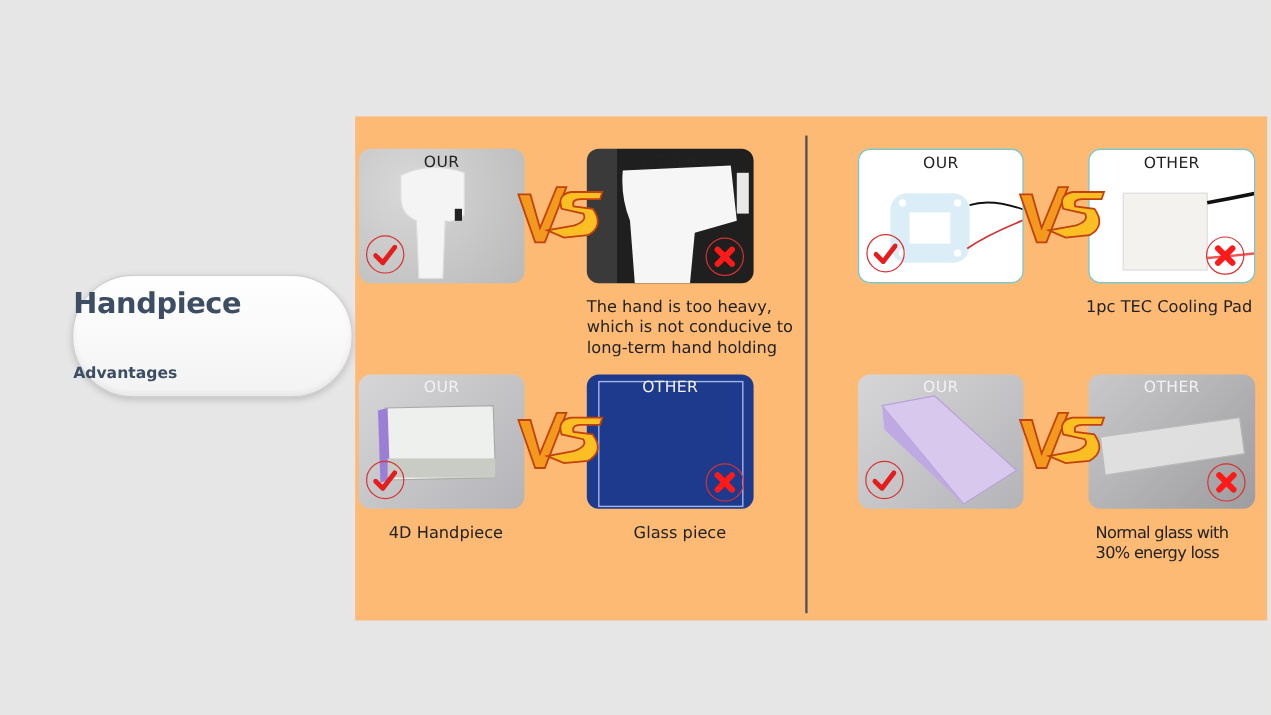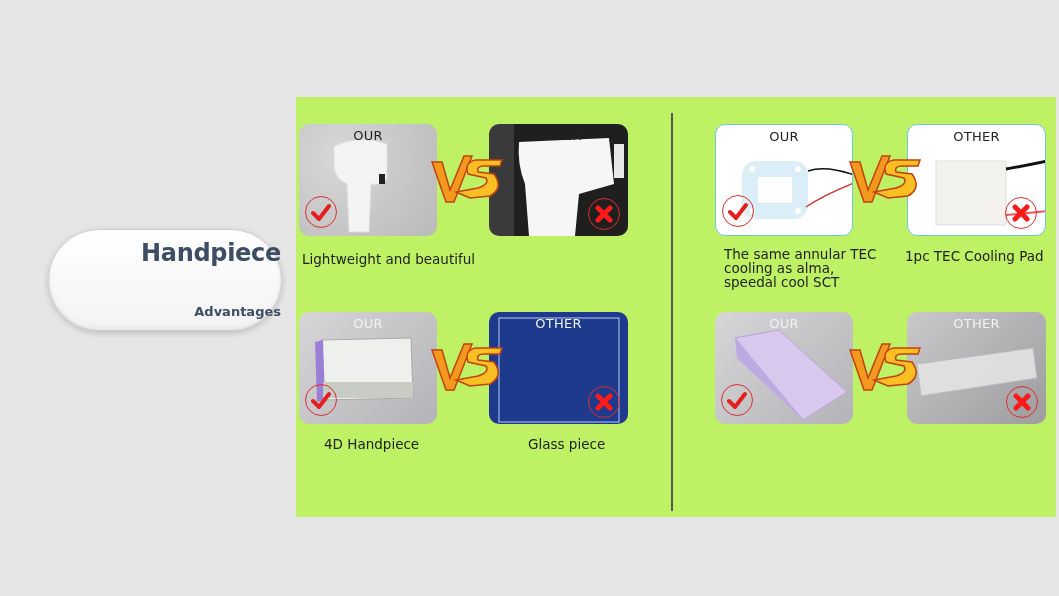--- a/index.html
+++ b/index.html
@@ -1,29 +1,29 @@
 <!DOCTYPE html>
 <html><head>
   <meta charset="utf-8">
   <style>
     * { box-sizing: border-box; margin: 0; padding: 0; }
     html, body { width: 1059px; height: 596px; overflow: hidden; background: #e6e6e6; font-family: "Liberation Sans", "DejaVu Sans", sans-serif; }
     .stage { position: relative; width: 1059px; height: 596px; background: #e6e6e6; }
 
     .pill {
-      position: absolute; left: 48px; top: 229px; width: 234px; height: 102px;
+      position: absolute; left: 60px; top: 229px; width: 234px; height: 102px;
       border-radius: 51px; background: linear-gradient(#ffffff, #f3f3f3);
       border: 1px solid #cfcfcf;
       box-shadow: 0 2px 6px rgba(0,0,0,0.18), inset 0 -2px 5px rgba(0,0,0,0.06);
-      display: flex; flex-direction: column; align-items: flex-end; justify-content: center;
+      display: flex; flex-direction: column; align-items: flex-start; justify-content: center;
     }
     .pill .title { font-family: "DejaVu Sans", sans-serif; font-weight: bold; font-size: 24px; color: #3d4d63; letter-spacing: -0.3px; line-height: 28px; }
     .pill .sub { font-family: "DejaVu Sans", sans-serif; font-weight: bold; font-size: 13px; color: #3d4d63; line-height: 18px; margin-top: 36px; }
 
-    .panel { position: absolute; left: 296px; top: 97px; width: 760px; height: 420px; background: #bef264; }
+    .panel { position: absolute; left: 296px; top: 97px; width: 760px; height: 420px; background: #fdba74; }
     .divider { position: absolute; left: 375px; top: 16px; width: 2px; height: 398px; background: #555; }
     .img {
       position: absolute; border-radius: 10px; overflow: hidden;
     }
     .img .label {
       position: absolute; top: 4px; left: 0; right: 0; text-align: center;
       font-size: 13px; letter-spacing: 0.3px; color: #222; font-family: "DejaVu Sans", sans-serif;
     }
     .img .label.light { color: #f2f2f2; }
     .mark {
@@ -78,21 +78,21 @@
       <div class="mark cross">
         <svg width="18" height="18">
             <path d="M3 3 L15 15 M15 3 L3 15" stroke="#ff1a1a" stroke-width="5" stroke-linecap="round"></path>
           </svg>
       </div>
     </div>
     <svg class="vs" style="left:132px;top:55px;" viewBox="0 0 78 54">
       <path d="M4 10 L14 10 L22 38 L36 4 L44 4 L26 50 L18 50 Z" fill="#f39a1e" stroke="#c2410c" stroke-width="1.5"></path>
       <path d="M74 8 L48 8 Q36 10 40 22 L58 26 Q62 32 50 36 L28 40 L42 46 L62 44 Q76 36 66 22 L50 20 Q48 14 56 14 L72 14 Z" fill="#fbbf24" stroke="#c2410c" stroke-width="1.5"></path>
     </svg>
-    <div class="caption" style="left:6px;top:154px;width:180px;">Lightweight and beautiful</div>
+    <div class="caption" style="left:193px;top:151px;width:175px;">The hand is too heavy, which is not conducive to long-term hand holding</div>
 
     <div class="img bg-gray" style="left:3px;top:215px;width:138px;height:112px;">
       <svg width="138" height="112" style="position:absolute;left:0;top:0">
         <polygon points="22,28 112,26 114,86 24,88" fill="#eef0ee" stroke="#a8aaa8"></polygon>
         <polygon points="16,30 24,28 26,88 18,90" fill="#9b7fd6"></polygon>
         <rect x="24" y="70" width="90" height="16" fill="#c9cbc5"></rect>
       </svg>
       <div class="label light">OUR</div>
       <div class="mark check">
         <svg width="20" height="18">
@@ -146,21 +146,20 @@
       <div class="mark cross">
         <svg width="18" height="18">
             <path d="M3 3 L15 15 M15 3 L3 15" stroke="#ff1a1a" stroke-width="5" stroke-linecap="round"></path>
           </svg>
       </div>
     </div>
     <svg class="vs" style="left:550px;top:55px;" viewBox="0 0 78 54">
       <path d="M4 10 L14 10 L22 38 L36 4 L44 4 L26 50 L18 50 Z" fill="#f39a1e" stroke="#c2410c" stroke-width="1.5"></path>
       <path d="M74 8 L48 8 Q36 10 40 22 L58 26 Q62 32 50 36 L28 40 L42 46 L62 44 Q76 36 66 22 L50 20 Q48 14 56 14 L72 14 Z" fill="#fbbf24" stroke="#c2410c" stroke-width="1.5"></path>
     </svg>
-    <div class="caption" style="left:428px;top:150px;width:160px;line-height:14px;">The same annular TEC cooling as alma, speedal cool SCT</div>
     <div class="caption" style="left:609px;top:151px;width:160px;">1pc  TEC Cooling Pad</div>
 
     <div class="img bg-gray" style="left:419px;top:215px;width:138px;height:112px;">
       <svg width="138" height="112" style="position:absolute;left:0;top:0">
         <polygon points="20,26 64,18 132,80 88,108" fill="#d9c8ee" stroke="#b8a2d9"></polygon>
         <polygon points="20,26 22,46 90,110 88,108" fill="#bea9e3"></polygon>
       </svg>
       <div class="label light">OUR</div>
       <div class="mark check">
         <svg width="20" height="18">
@@ -176,14 +175,15 @@
       <div class="mark cross">
         <svg width="18" height="18">
             <path d="M3 3 L15 15 M15 3 L3 15" stroke="#ff1a1a" stroke-width="5" stroke-linecap="round"></path>
           </svg>
       </div>
     </div>
     <svg class="vs" style="left:550px;top:243px;" viewBox="0 0 78 54">
       <path d="M4 10 L14 10 L22 38 L36 4 L44 4 L26 50 L18 50 Z" fill="#f39a1e" stroke="#c2410c" stroke-width="1.5"></path>
       <path d="M74 8 L48 8 Q36 10 40 22 L58 26 Q62 32 50 36 L28 40 L42 46 L62 44 Q76 36 66 22 L50 20 Q48 14 56 14 L72 14 Z" fill="#fbbf24" stroke="#c2410c" stroke-width="1.5"></path>
     </svg>
+    <div class="caption" style="left:617px;top:339px;width:140px;letter-spacing:-0.6px;">Normal glass with 30% energy loss</div>
   </div>
 </div>
 
 </body></html>

